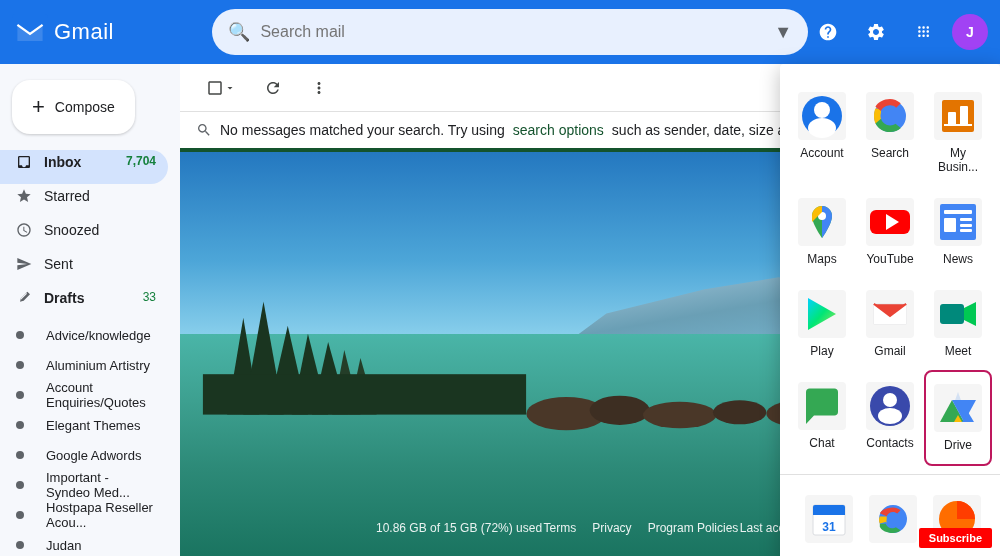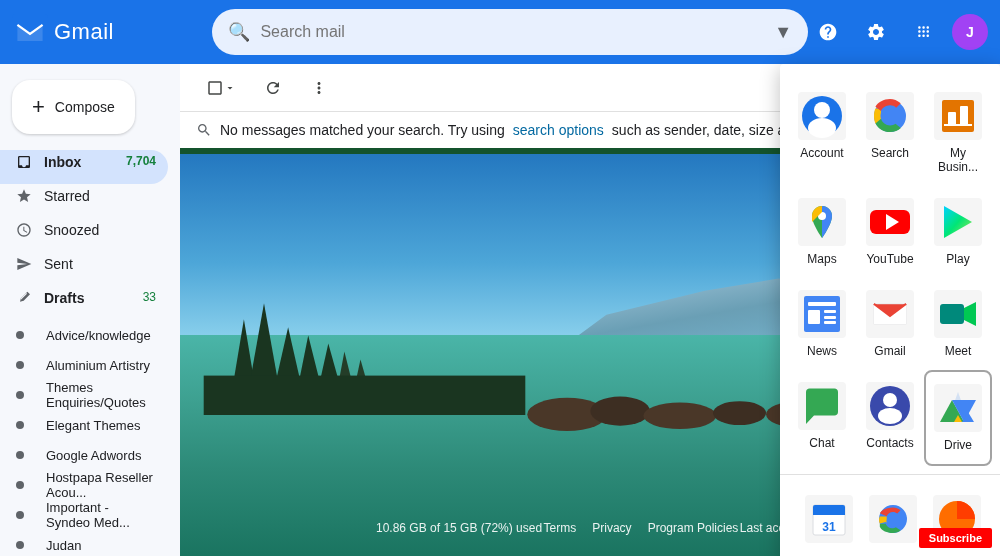--- a/index.html
+++ b/index.html
@@ -96,24 +96,24 @@
       padding: 0 16px; gap: 8px; border-bottom: 1px solid #e0e0e0; z-index: 5;
     }
     .toolbar-btn {
       padding: 6px 10px; border: none; background: transparent; cursor: pointer;
       color: #444746; border-radius: 4px; font-size: 14px; display: flex; align-items: center;
     }
 
     
     .no-messages-bar {
       background: white; padding: 10px 16px; display: flex; align-items: center;
-      gap: 8px; font-size: 14px; color: #202124; border-bottom: 6px solid #14532d;
+      gap: 8px; font-size: 14px; color: #202124; border-bottom: 4px solid #14532d;
       position: relative; z-index: 5;
     }
-    .no-messages-bar .search-options-link { color: #0369a1; cursor: pointer; text-decoration: none; }
+    .no-messages-bar .search-options-link { color: #14532d; cursor: pointer; text-decoration: none; }
 
     
     .footer {
       position: absolute; bottom: 8px; left: 180px; right: 0; height: 40px;
       display: flex; align-items: center; justify-content: space-between;
       padding: 0 16px; font-size: 12px; color: rgba(255,255,255,0.9); z-index: 5;
     }
     .footer-links { display: flex; gap: 16px; }
     .footer-links a { color: rgba(255,255,255,0.9); text-decoration: none; cursor: pointer; }
 
@@ -233,37 +233,37 @@
   <div class="folder-item">
     <div class="folder-dot"></div>
     <span>Advice/knowledge</span>
   </div>
   <div class="folder-item">
     <div class="folder-dot"></div>
     <span>Aluminium Artistry</span>
   </div>
   <div class="folder-item">
     <div class="folder-dot"></div>
-    <span>Themes Enquiries/Quotes</span>
+    <span>Account Enquiries/Quotes</span>
   </div>
   <div class="folder-item">
     <div class="folder-dot"></div>
     <span>Elegant Themes</span>
   </div>
   <div class="folder-item">
     <div class="folder-dot"></div>
     <span>Google Adwords</span>
   </div>
   <div class="folder-item">
     <div class="folder-dot"></div>
+    <span>Important - Syndeo Med...</span>
+  </div>
+  <div class="folder-item">
+    <div class="folder-dot"></div>
     <span>Hostpapa Reseller Acou...</span>
-  </div>
-  <div class="folder-item">
-    <div class="folder-dot"></div>
-    <span>Important - Syndeo Med...</span>
   </div>
   <div class="folder-item">
     <div class="folder-dot"></div>
     <span>Judan</span>
   </div>
 
 </div>
 
 <div class="main">
 
@@ -409,52 +409,52 @@
           <polygon points="20,16 20,32 33,24" fill="white"></polygon>
         </svg>
       </div>
       <span class="app-label">YouTube</span>
     </div>
 
     <div class="app-item">
       <div class="app-icon">
         <svg width="48" height="48" viewBox="0 0 48 48">
           <rect width="48" height="48" rx="4" fill="#f5f5f5"></rect>
+          <rect x="6" y="6" width="36" height="36" rx="2" fill="#4285f4"></rect>
+          <rect x="10" y="12" width="28" height="4" fill="white" rx="1"></rect>
+          <rect x="10" y="20" width="12" height="14" fill="white" rx="1"></rect>
+          <rect x="26" y="20" width="12" height="3" fill="white" rx="1"></rect>
+          <rect x="26" y="26" width="12" height="3" fill="white" rx="1"></rect>
+          <rect x="26" y="31" width="12" height="3" fill="white" rx="1"></rect>
+        </svg>
+      </div>
+      <span class="app-label">News</span>
+    </div>
+
+    <div class="app-item">
+      <div class="app-icon">
+        <svg width="48" height="48" viewBox="0 0 48 48">
+          <rect width="48" height="48" rx="4" fill="#f5f5f5"></rect>
           <defs>
             <linearGradient id="play-grad" x1="0%" y1="0%" x2="100%" y2="100%">
               <stop offset="0%" style="stop-color:#00d2ff"></stop>
               <stop offset="50%" style="stop-color:#00e676"></stop>
               <stop offset="100%" style="stop-color:#a4e554"></stop>
             </linearGradient>
           </defs>
           <polygon points="10,8 38,24 10,40" fill="url(#play-grad)"></polygon>
         </svg>
       </div>
       <span class="app-label">Play</span>
     </div>
 
     <div class="app-item">
       <div class="app-icon">
         <svg width="48" height="48" viewBox="0 0 48 48">
           <rect width="48" height="48" rx="4" fill="#f5f5f5"></rect>
-          <rect x="6" y="6" width="36" height="36" rx="2" fill="#4285f4"></rect>
-          <rect x="10" y="12" width="28" height="4" fill="white" rx="1"></rect>
-          <rect x="10" y="20" width="12" height="14" fill="white" rx="1"></rect>
-          <rect x="26" y="20" width="12" height="3" fill="white" rx="1"></rect>
-          <rect x="26" y="26" width="12" height="3" fill="white" rx="1"></rect>
-          <rect x="26" y="31" width="12" height="3" fill="white" rx="1"></rect>
-        </svg>
-      </div>
-      <span class="app-label">News</span>
-    </div>
-
-    <div class="app-item">
-      <div class="app-icon">
-        <svg width="48" height="48" viewBox="0 0 48 48">
-          <rect width="48" height="48" rx="4" fill="#f5f5f5"></rect>
           <path d="M8 14h32v2L24 28 8 16V14z" fill="#ea4335"></path>
           <path d="M8 14v20h32V14L24 28 8 14z" fill="white"></path>
           <path d="M8 14h32l-16 14L8 14z" fill="#ea4335"></path>
           <rect x="8" y="14" width="32" height="20" rx="0" fill="none" stroke="#dadce0" stroke-width="0.5"></rect>
 
           <path d="M8 14 L24 26 L40 14" fill="none" stroke="#ea4335" stroke-width="2"></path>
           <path d="M8 14 L8 34 L40 34 L40 14 L24 26 L8 14Z" fill="white"></path>
           <path d="M8 14 L24 26 L40 14" stroke="#ea4335" stroke-width="2" fill="none"></path>
         </svg>
       </div>
@@ -487,21 +487,21 @@
         <svg width="48" height="48" viewBox="0 0 48 48">
           <rect width="48" height="48" rx="4" fill="#f5f5f5"></rect>
           <circle cx="24" cy="24" r="20" fill="#3949ab"></circle>
           <circle cx="24" cy="18" r="7" fill="white"></circle>
           <ellipse cx="24" cy="34" rx="12" ry="8" fill="white"></ellipse>
         </svg>
       </div>
       <span class="app-label">Contacts</span>
     </div>
 
-    <div class="app-item active" style="border: 2px solid #a3a3a3;">
+    <div class="app-item active" style="border: 2px solid #be185d;">
       <div class="app-icon">
         <svg width="48" height="48" viewBox="0 0 48 48">
           <rect width="48" height="48" rx="4" fill="#f5f5f5"></rect>
 
           <polygon points="24,6 42,38 6,38" fill="none"></polygon>
           <polygon points="24,8 14,36 34,36" fill="#1a73e8" opacity="0.15"></polygon>
 
           <polygon points="6,38 18,16 30,38" fill="#34a853"></polygon>
 
           <polygon points="18,16 42,16 30,38" fill="#4285f4"></polygon>

